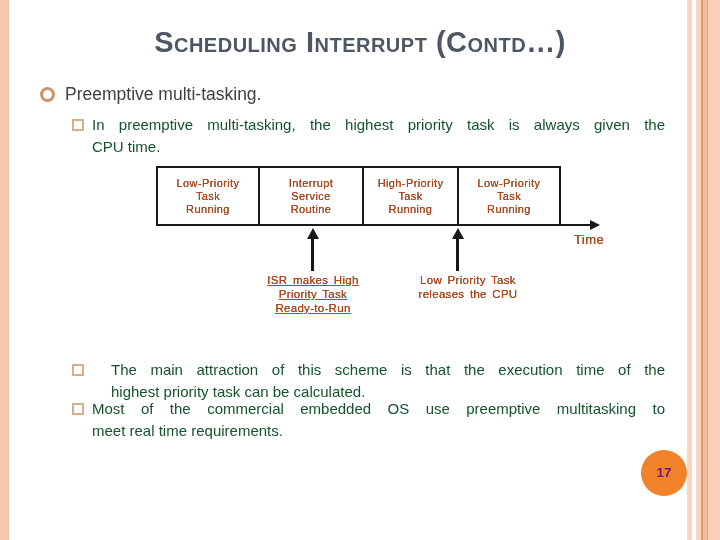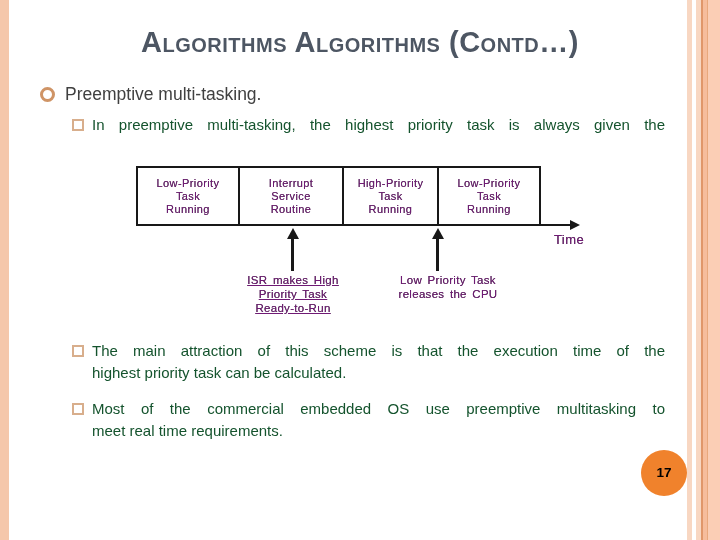--- a/index.html
+++ b/index.html
@@ -36,27 +36,27 @@
   .l1-text { font-size:17.5px; color:#404040; }
 
   .sub-row { position:absolute; left:72px; width:593px; display:flex; }
   .sq {
     width:8px; height:8px; border:2px solid #d8ae8c; margin:5px 8px 0 0; flex:none;
   }
   .sub-text { flex:1; font-size:15px; line-height:22px; color:#14532d; }
   .jline { text-align:justify; text-align-last:justify; }
   .pline { text-align:left; }
   .sub1 { top:114px; }
-  .sub2 { top:340px; }
+  .sub2 { top:359px;gap:19px; }
   .sub3 { top:386px;margin-top:12px; }
 
   
   .diagram {
-    position:absolute; left:136px; top:160px; width:470px; height:172px;
-    color:#701a75; text-shadow:0 0 0.5px #4a4a4a;
+    position:absolute; left:156px; top:160px; width:470px; height:172px;
+    color:#c2410c; text-shadow:0 0 0.5px #4a4a4a;
   }
   .boxrow {
     position:absolute; left:0; top:6px; width:405px; height:60px;
     box-sizing:border-box; border:2px solid #181818; display:flex;
   }
   .tbox {
     flex:none; display:flex; align-items:center; justify-content:center;
     text-align:center; white-space:pre-line;
     font-size:11px; line-height:13px; letter-spacing:0.4px;
     border-left:2px solid #181818;
@@ -83,50 +83,51 @@
 
   .anno {
     position:absolute; text-align:center; white-space:pre-line;
     font-size:11.5px; line-height:14px; letter-spacing:0.3px; word-spacing:2px;
   }
   .anno1 { left:92px; top:113px; width:130px;text-decoration:underline; }
   .anno2 { left:237px; top:113px; width:150px; }
 
   .pagenum {
     position:absolute; left:641px; top:450px; width:46px; height:46px;
-    border-radius:50%; background:#f0822c; color:#000000;
+    border-radius:50%; background:#f0822c; color:#701a75;
     font-size:13.5px; font-weight:bold; line-height:46px; text-align:center;
   }
 </style>
 </head>
 <body>
 
 <div class="slide">
 
   <div class="stripe-left"></div>
   <div class="stripes-right">
     <div class="s s1"></div>
     <div class="s s2"></div>
     <div class="s s3"></div>
     <div class="s s4"></div>
     <div class="s s5"></div>
     <div class="s s6"></div>
   </div>
 
-  <h1 class="title">Algorithms Algorithms (Contd…)</h1>
+  <h1 class="title">Scheduling Interrupt (Contd…)</h1>
 
   <div class="l1-row">
     <span class="ring"></span>
     <span class="l1-text">Preemptive multi-tasking.</span>
   </div>
 
   <div class="sub-row sub1">
     <span class="sq"></span>
     <div class="sub-text">
       <div class="jline">In preemptive multi-tasking, the highest priority task is always given the</div>
+      <div class="pline">CPU time.</div>
     </div>
   </div>
 
   <div class="diagram">
     <div class="boxrow">
       <div class="tbox b1">Low-Priority
 Task
 Running</div>
       <div class="tbox b2">Interrupt
 Service

